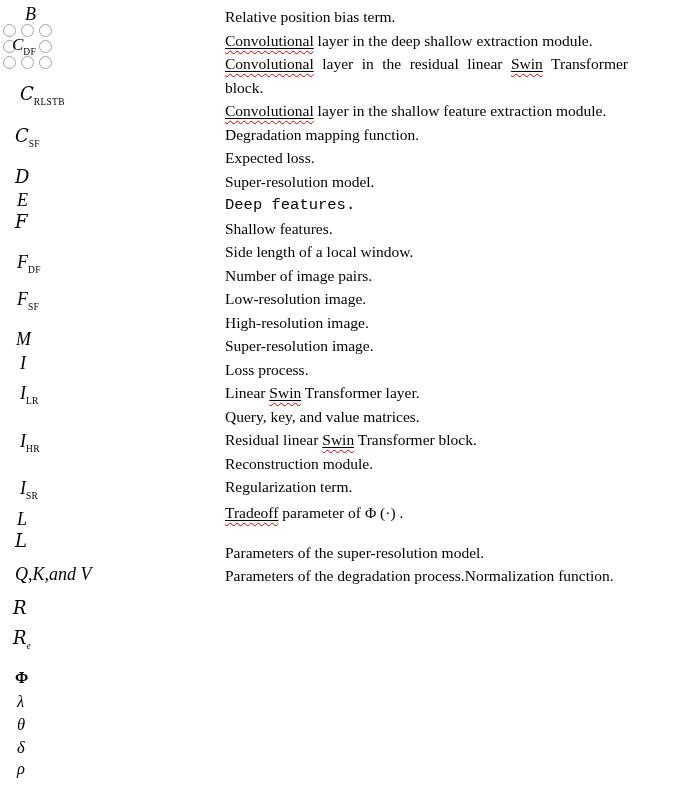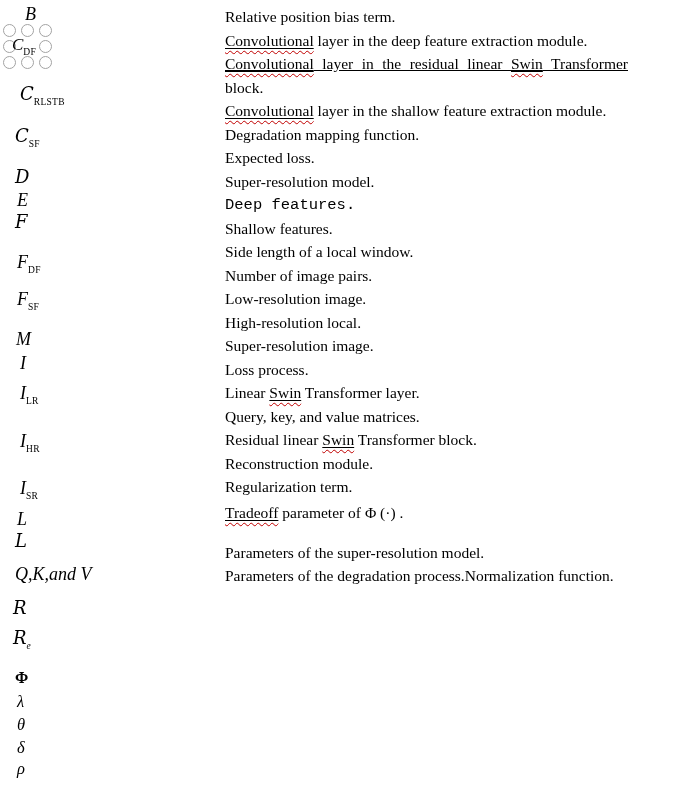--- a/index.html
+++ b/index.html
@@ -80,33 +80,33 @@
       <div class="sym" style="left: 13px; top: 599px;"><span class="base script">R</span></div>
       <div class="sym" style="left: 13px; top: 629px;"><span class="base script">R</span><span class="sub it">e</span></div>
       <div class="sym" style="left: 15px; top: 668px;"><span class="base upright">Φ</span></div>
       <div class="sym" style="left: 17px; top: 692px;"><span class="base greek">λ</span></div>
       <div class="sym" style="left: 17px; top: 715px;"><span class="base greek">θ</span></div>
       <div class="sym" style="left: 17px; top: 738px;"><span class="base greek">δ</span></div>
       <div class="sym" style="left: 17px; top: 759px;"><span class="base greek">ρ</span></div>
     </div>
   <div>
       <div class="desc" style="top: 7px;"><span>Relative position bias term.</span></div>
-      <div class="desc" style="top: 30.5px;"><span class="msp"><span class="wavy">Convolutional</span></span><span> layer in the deep feature extraction module.</span></div>
-      <div class="desc just" style="top: 54px; text-decoration: underline;"><span class="msp"><span class="wavy">Convolutional</span></span><span> layer in the residual linear </span><span class="msp"><span class="wavy">Swin</span></span><span> Transformer</span></div>
+      <div class="desc" style="top: 30.5px;"><span class="msp"><span class="wavy">Convolutional</span></span><span> layer in the deep shallow extraction module.</span></div>
+      <div class="desc just" style="top: 54px;"><span class="msp"><span class="wavy">Convolutional</span></span><span> layer in the residual linear </span><span class="msp"><span class="wavy">Swin</span></span><span> Transformer</span></div>
       <div class="desc" style="top: 77.5px;"><span>block.</span></div>
       <div class="desc" style="top: 101px;"><span class="msp"><span class="wavy">Convolutional</span></span><span> layer in the shallow feature extraction module.</span></div>
       <div class="desc" style="top: 124.5px;"><span>Degradation mapping function.</span></div>
       <div class="desc" style="top: 148px;"><span>Expected loss.</span></div>
       <div class="desc" style="top: 171.5px;"><span>Super-resolution model.</span></div>
       <div class="desc" style="top: 195px; font-family: Liberation Mono, monospace;"><span>Deep features.</span></div>
       <div class="desc" style="top: 218.5px;"><span>Shallow features.</span></div>
       <div class="desc" style="top: 242px;"><span>Side length of a local window.</span></div>
       <div class="desc" style="top: 265.5px;"><span>Number of image pairs.</span></div>
       <div class="desc" style="top: 289px;"><span>Low-resolution image.</span></div>
-      <div class="desc" style="top: 312.5px;"><span>High-resolution local.</span></div>
+      <div class="desc" style="top: 312.5px;"><span>High-resolution image.</span></div>
       <div class="desc" style="top: 336px;"><span>Super-resolution image.</span></div>
       <div class="desc" style="top: 359.5px;"><span>Loss process.</span></div>
       <div class="desc" style="top: 383px;"><span>Linear </span><span class="msp"><span class="wavy">Swin</span></span><span> Transformer layer.</span></div>
       <div class="desc" style="top: 406.5px;"><span>Query, key, and value matrices.</span></div>
       <div class="desc" style="top: 430px;"><span>Residual linear </span><span class="msp"><span class="wavy">Swin</span></span><span> Transformer block.</span></div>
       <div class="desc" style="top: 453.5px;"><span>Reconstruction module.</span></div>
       <div class="desc" style="top: 477px;"><span>Regularization term.</span></div>
       <div class="desc" style="top: 503px;"><span class="msp"><span class="wavy">Tradeoff</span></span><span> parameter of Φ (·) .</span></div>
       <div class="desc" style="top: 543px;"><span>Parameters of the super-resolution model.</span></div>
       <div class="desc" style="top: 566px;"><span>Parameters of the degradation process.Normalization function.</span></div>

